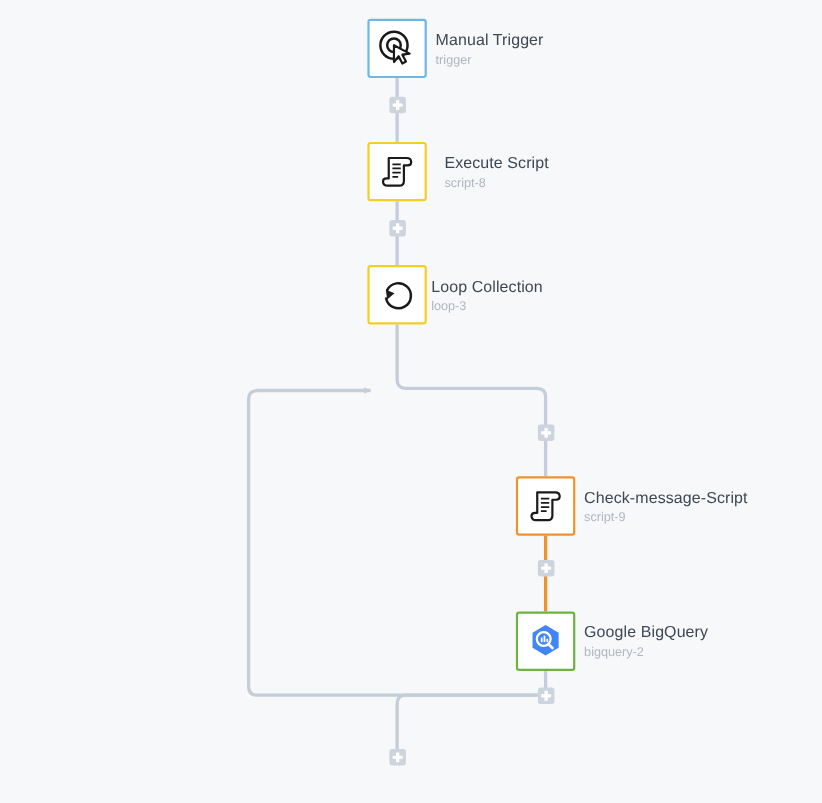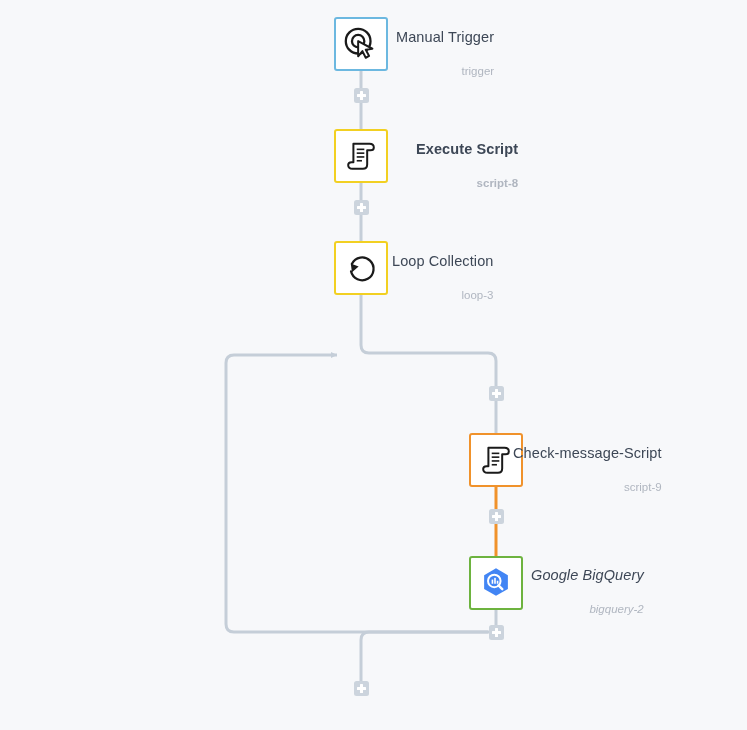--- a/index.html
+++ b/index.html
@@ -41,35 +41,34 @@
   }
   .node-icon {
     width: 38px;
     height: 38px;
     display: block;
   }
   .node-label {
     position: absolute;
     display: block;
     white-space: nowrap;
-    text-align: right;
   }
   .node-title {
     font-size: 14.5px;
     color: #3d4756;
     line-height: 16px;
     display: block;
     letter-spacing: 0.1px;
   }
   .node-subtitle {
     font-size: 11.5px;
     color: #b0b6c0;
     line-height: 14px;
     display: block;
-    margin-top: 19px;
+    margin-top: 3px;
   }
   .plus-btn {
     position: absolute;
     width: 15px;
     height: 15px;
     background: #ccd4dd;
     border-radius: 2.5px;
     display: flex;
     align-items: center;
     justify-content: center;
@@ -131,21 +130,21 @@
     <svg class="node-icon" viewBox="0 0 40 40" xmlns="http://www.w3.org/2000/svg">
       <path d="M12,7 L29,7 Q33.5,7 33.5,11 Q33.5,14 30,14 L26.5,14
                L26.5,29 Q26.5,33.5 22,33.5 L11,33.5 Q6.5,33.5 6.5,29.5
                Q6.5,26.5 10,26.5 L12,26.5 Z" fill="#ffffff" stroke="#1a1a1a" stroke-width="2.1" stroke-linejoin="round"></path>
       <line x1="15.5" y1="13" x2="23.5" y2="13" stroke="#1a1a1a" stroke-width="1.7"></line>
       <line x1="15.5" y1="17" x2="23.5" y2="17" stroke="#1a1a1a" stroke-width="1.7"></line>
       <line x1="15.5" y1="21" x2="23.5" y2="21" stroke="#1a1a1a" stroke-width="1.7"></line>
       <line x1="15.5" y1="25" x2="21" y2="25" stroke="#1a1a1a" stroke-width="1.7"></line>
     </svg>
   </div>
-  <div class="node-label" style="left:416px; top:141px;font-weight:bold;">
+  <div class="node-label" style="left:404px; top:141px;">
     <span class="node-title">Execute Script</span>
     <span class="node-subtitle">script-8</span>
   </div>
 
   <div class="node" style="left:334px; top:241px; border-color:#f2d022;">
     <svg class="node-icon" viewBox="0 0 40 40" xmlns="http://www.w3.org/2000/svg">
       <path d="M10.5,15.5 A12,12 0 1 1 9.5,23.5" fill="none" stroke="#1a1a1a" stroke-width="2.4" stroke-linecap="round"></path>
       <path d="M10.5,24.5 L9.2,15.2 L17.5,18.5 Z" fill="#1a1a1a"></path>
     </svg>
   </div>
@@ -158,36 +157,36 @@
     <svg class="node-icon" viewBox="0 0 40 40" xmlns="http://www.w3.org/2000/svg">
       <path d="M12,7 L29,7 Q33.5,7 33.5,11 Q33.5,14 30,14 L26.5,14
                L26.5,29 Q26.5,33.5 22,33.5 L11,33.5 Q6.5,33.5 6.5,29.5
                Q6.5,26.5 10,26.5 L12,26.5 Z" fill="#ffffff" stroke="#1a1a1a" stroke-width="2.1" stroke-linejoin="round"></path>
       <line x1="15.5" y1="13" x2="23.5" y2="13" stroke="#1a1a1a" stroke-width="1.7"></line>
       <line x1="15.5" y1="17" x2="23.5" y2="17" stroke="#1a1a1a" stroke-width="1.7"></line>
       <line x1="15.5" y1="21" x2="23.5" y2="21" stroke="#1a1a1a" stroke-width="1.7"></line>
       <line x1="15.5" y1="25" x2="21" y2="25" stroke="#1a1a1a" stroke-width="1.7"></line>
     </svg>
   </div>
-  <div class="node-label" style="left:513px; top:445px;">
+  <div class="node-label" style="left:531px; top:445px;">
     <span class="node-title">Check-message-Script</span>
     <span class="node-subtitle">script-9</span>
   </div>
 
   <div class="node" style="left:469px; top:556px; border-color:#6db33f;">
     <svg class="node-icon" viewBox="0 0 40 40" xmlns="http://www.w3.org/2000/svg">
       <path d="M20,4.5 L32.5,11.8 L32.5,26.2 L20,33.5 L7.5,26.2 L7.5,11.8 Z" fill="#4285f4"></path>
       <circle cx="18.2" cy="17.8" r="6.6" fill="none" stroke="#ffffff" stroke-width="2.1"></circle>
       <line x1="22.6" y1="22.6" x2="26.6" y2="26.4" stroke="#ffffff" stroke-width="2.6" stroke-linecap="round"></line>
       <rect x="15.4" y="16.4" width="1.7" height="4.4" fill="#ffffff"></rect>
       <rect x="18.1" y="14.6" width="1.7" height="6.2" fill="#ffffff"></rect>
       <rect x="20.8" y="17.6" width="1.7" height="3.2" fill="#ffffff"></rect>
     </svg>
   </div>
-  <div class="node-label" style="left:531px; top:567px;font-style:italic;">
+  <div class="node-label" style="left:531px; top:567px;">
     <span class="node-title">Google BigQuery</span>
     <span class="node-subtitle">bigquery-2</span>
   </div>
 
   <div class="plus-btn" style="left:354px; top:88px;">
     <span class="bar-h"></span>
     <span class="bar-v"></span>
   </div>
 
   <div class="plus-btn" style="left:354px; top:200px;">

